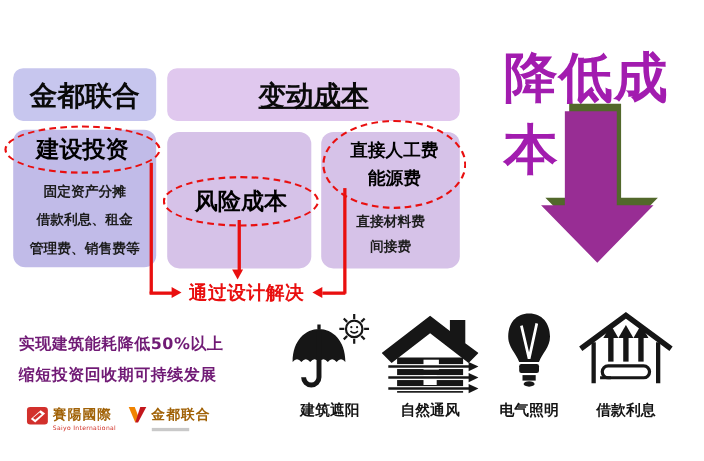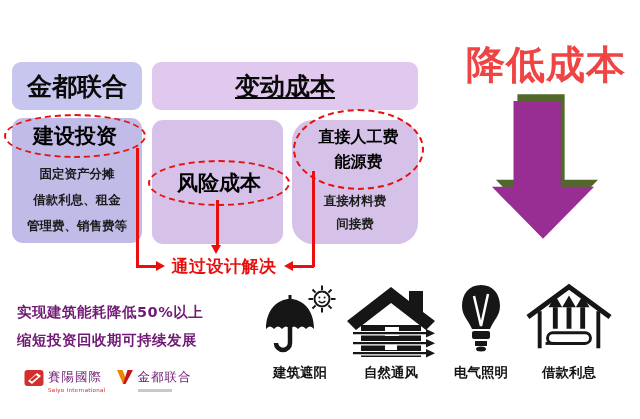--- a/index.html
+++ b/index.html
@@ -12,21 +12,21 @@
        border-radius:6px;font-size:27px;white-space:pre;letter-spacing:2px;}
   .fixed-cost{left:12px;top:62px;width:130px;height:48px;background:var(--fixed-cost-bg);
        border-radius:9px;font-size:25px;}
   .variable-cost{left:152px;top:62px;width:266px;height:48px;background:var(--variable-cost-bg);
        border-radius:9px;font-size:25px;text-decoration:underline;}
   .fixed-detail{left:12px;top:118px;width:130px;height:125px;background:var(--fixed-detail-bg);
        border-radius:11px;}
   .risk-box{left:152px;top:120px;width:131px;height:124px;background:var(--detail-bg);
        border-radius:11px;}
   .variable-detail{left:292px;top:120px;width:126px;height:124px;background:var(--detail-bg);
-       border-radius:21px;}
+       border-radius:11px;}
 
   .detail-items{position:absolute;left:0;right:0;display:flex;flex-direction:column;
        justify-content:space-around;align-items:center;font-size:12.5px;font-weight:600;color:#1c1c1c;}
   .fixed-detail .detail-items{top:44px;bottom:4px;}
   .variable-detail .detail-items{top:70px;bottom:8px;}
 
   .hl-ellipse{position:absolute;border:2.5px dashed var(--highlight-red);border-radius:50%;
        display:flex;flex-direction:column;align-items:center;justify-content:center;
        font-weight:800;color:#000;text-align:center;}
   .e-construction{left:4px;top:114px;width:138px;height:40px;font-size:21px;}
@@ -42,40 +42,40 @@
   .tri{position:absolute;width:0;height:0;}
   .ah-right{left:156px;top:261px;border-top:5.5px solid transparent;border-bottom:5.5px solid transparent;
        border-left:9px solid var(--highlight-red);}
   .ah-down{left:211px;top:245px;border-left:5.5px solid transparent;border-right:5.5px solid transparent;
        border-top:9px solid var(--highlight-red);}
   .ah-left{left:284px;top:261px;border-top:5.5px solid transparent;border-bottom:5.5px solid transparent;
        border-right:9px solid var(--highlight-red);}
   .solution-label{position:absolute;left:166px;top:255px;width:116px;text-align:center;
        font-size:17px;font-weight:800;color:var(--highlight-red);letter-spacing:0.5px;}
 
-  .reduce-title{position:absolute;left:458px;top:38px;width:168px;text-align:right;
-       font-size:39px;font-weight:900;color:#ef4444;letter-spacing:1px;}
+  .reduce-title{position:absolute;left:458px;top:38px;width:168px;text-align:left;
+       font-size:49px;font-weight:900;color:#a21caf;letter-spacing:1px;}
   .big-arrow{position:absolute;left:484px;top:92px;}
 
   .benefit{position:absolute;left:17px;font-size:14.5px;font-weight:700;color:#701a75;letter-spacing:0.5px;}
   .benefit.l1{top:303px;}
   .benefit.l2{top:331px;}
 
   .strategy{position:absolute;top:283px;height:99px;display:flex;flex-direction:column;
        align-items:center;justify-content:space-between;}
   .s1{left:258px;width:84px;}
   .s2{left:344px;width:94px;}
   .s3{left:448px;width:66px;}
   .s4{left:524px;width:90px;}
   .icon-wrap{flex:1;display:flex;align-items:flex-start;justify-content:center;}
   .strategy-label{font-size:13.5px;font-weight:800;color:#141414;white-space:nowrap;}
 
   .footer{position:absolute;left:24px;top:369px;display:flex;align-items:flex-start;}
   .logo-text{display:flex;flex-direction:column;margin-left:4px;}
-  .logo-name{font-size:12.5px;font-weight:400;color:#701a75;letter-spacing:1px;white-space:nowrap;}
+  .logo-name{font-size:12.5px;font-weight:700;color:#a16207;letter-spacing:1px;white-space:nowrap;}
   .logo-sub{font-size:5.5px;color:#cf2a21;letter-spacing:0.3px;margin-top:1px;}
   .logo2-icon{margin-left:10px;}
   .logo-sub-bar{width:34px;height:2.5px;background:#c9c9c9;margin-top:3px;}
 
   svg{display:block;}
 </style>
 </head>
 <body>
 
 <div class="stage">

